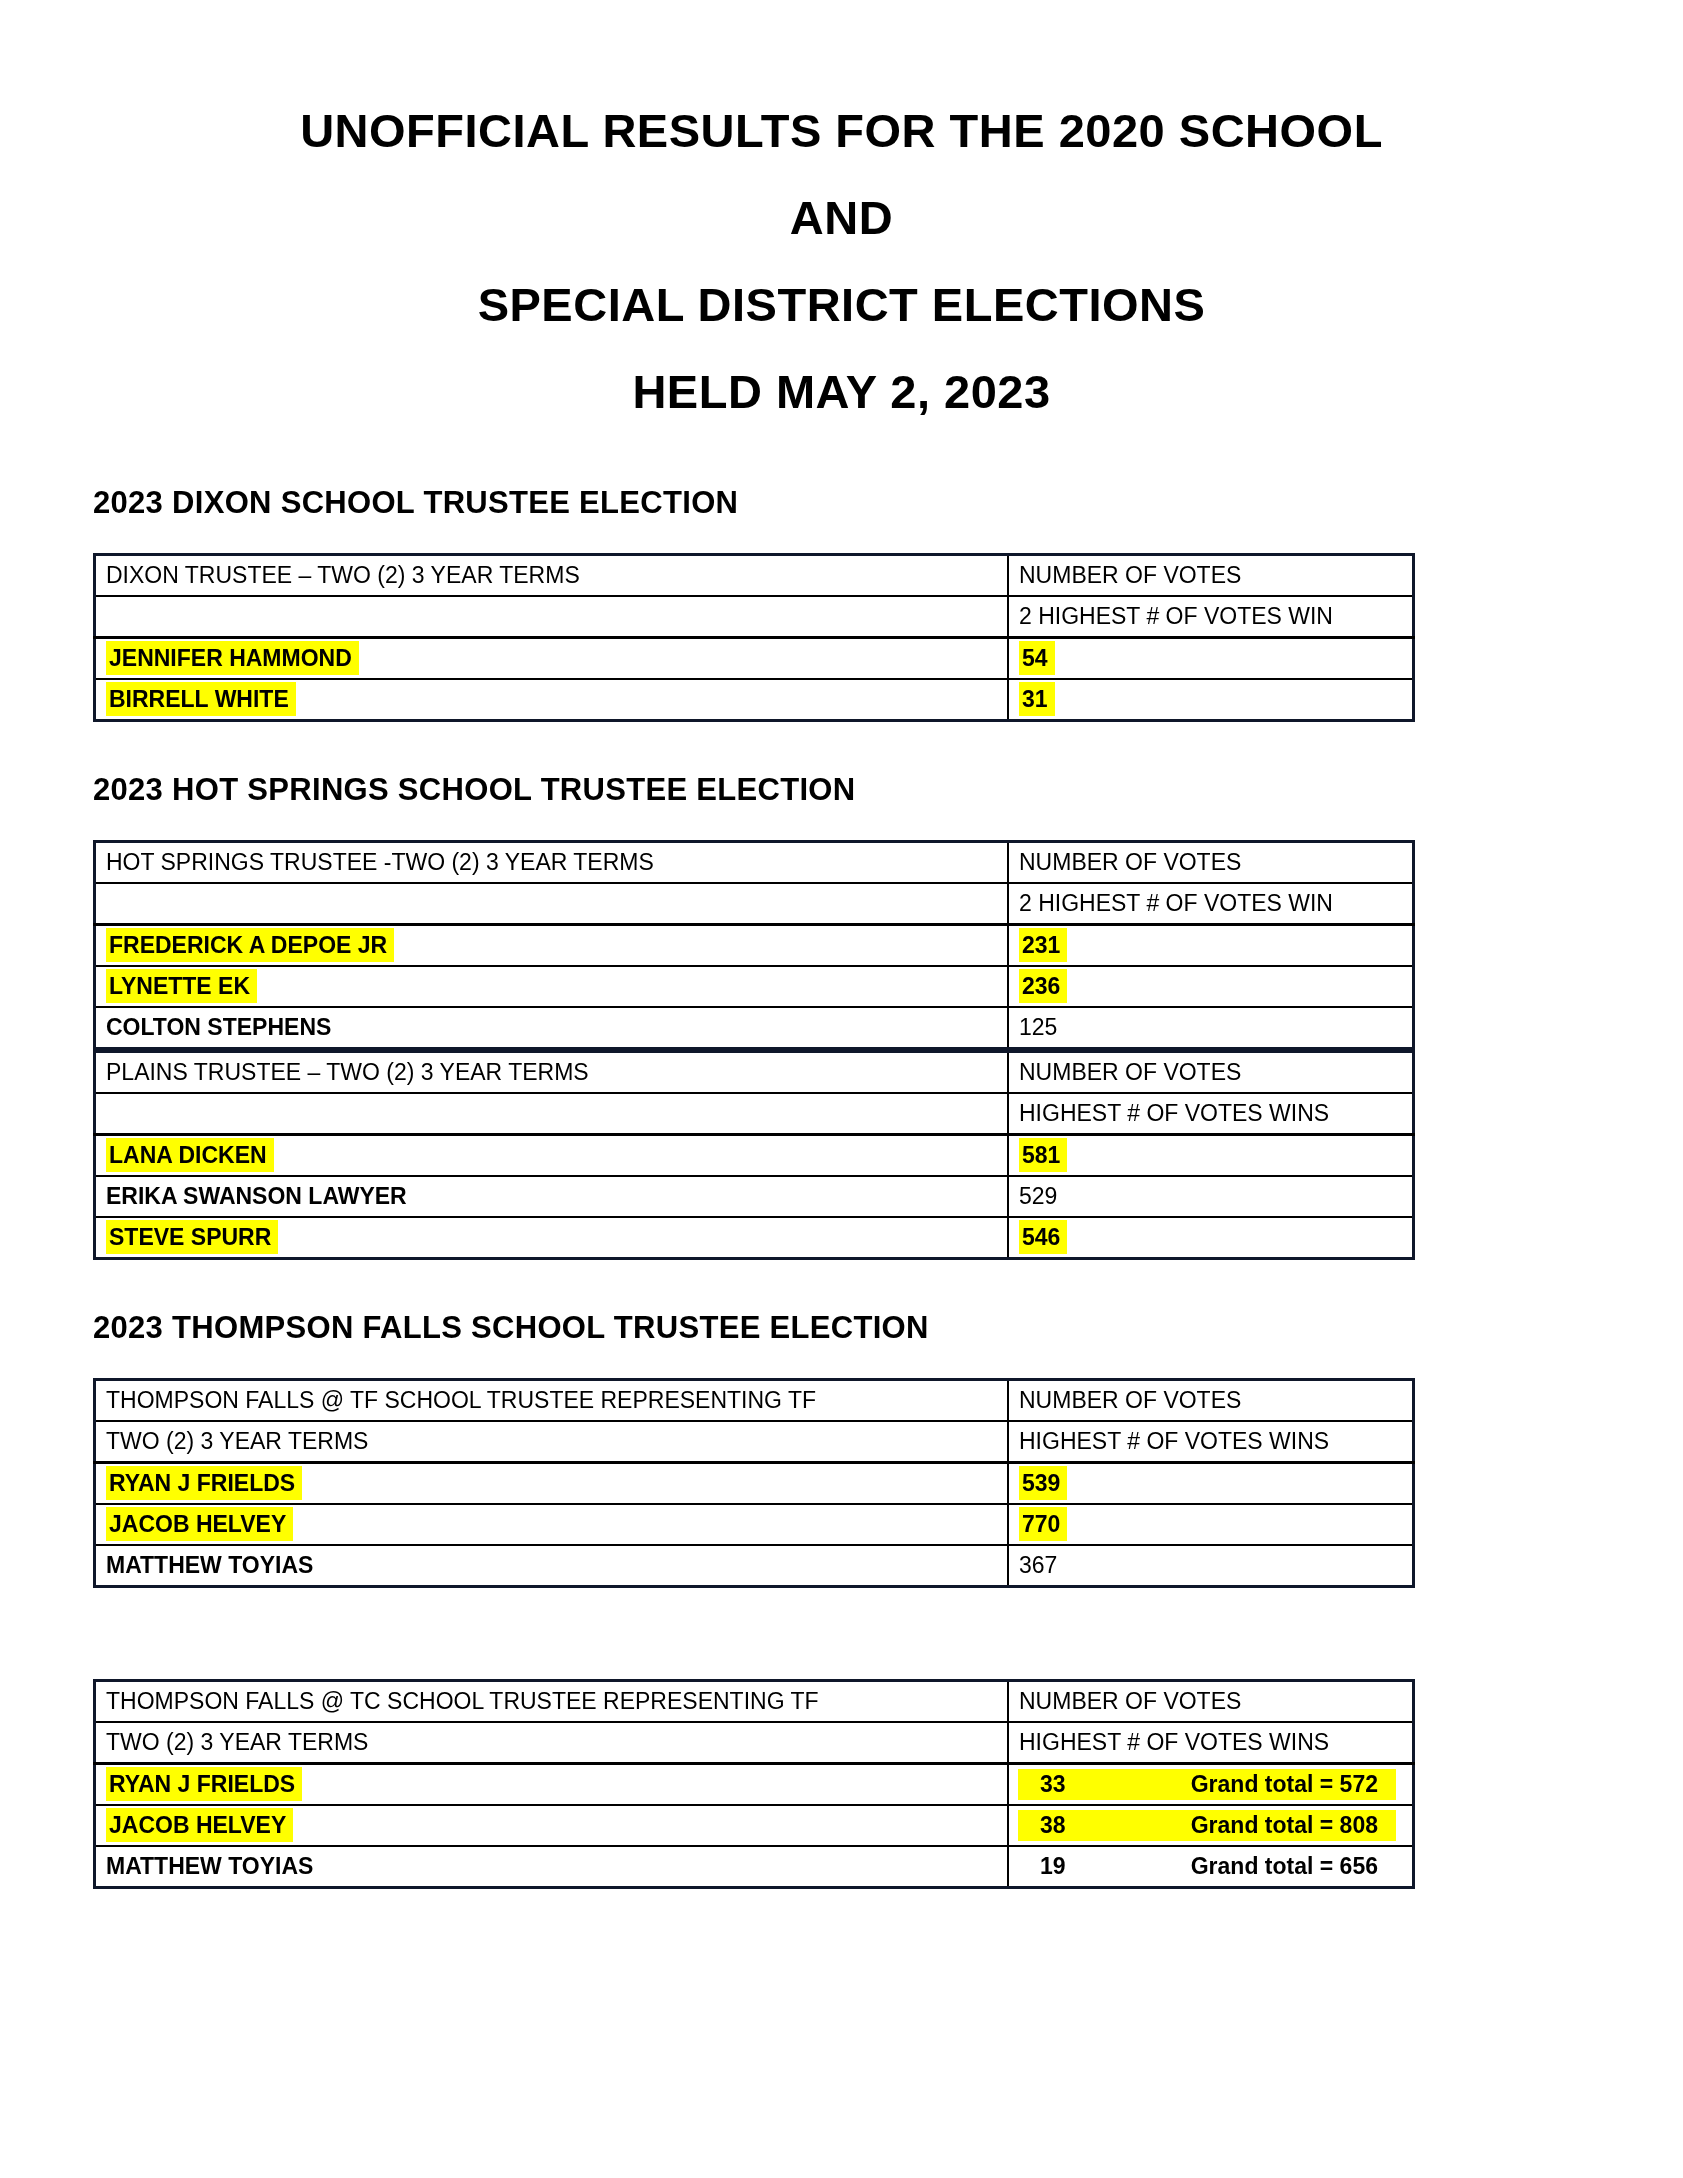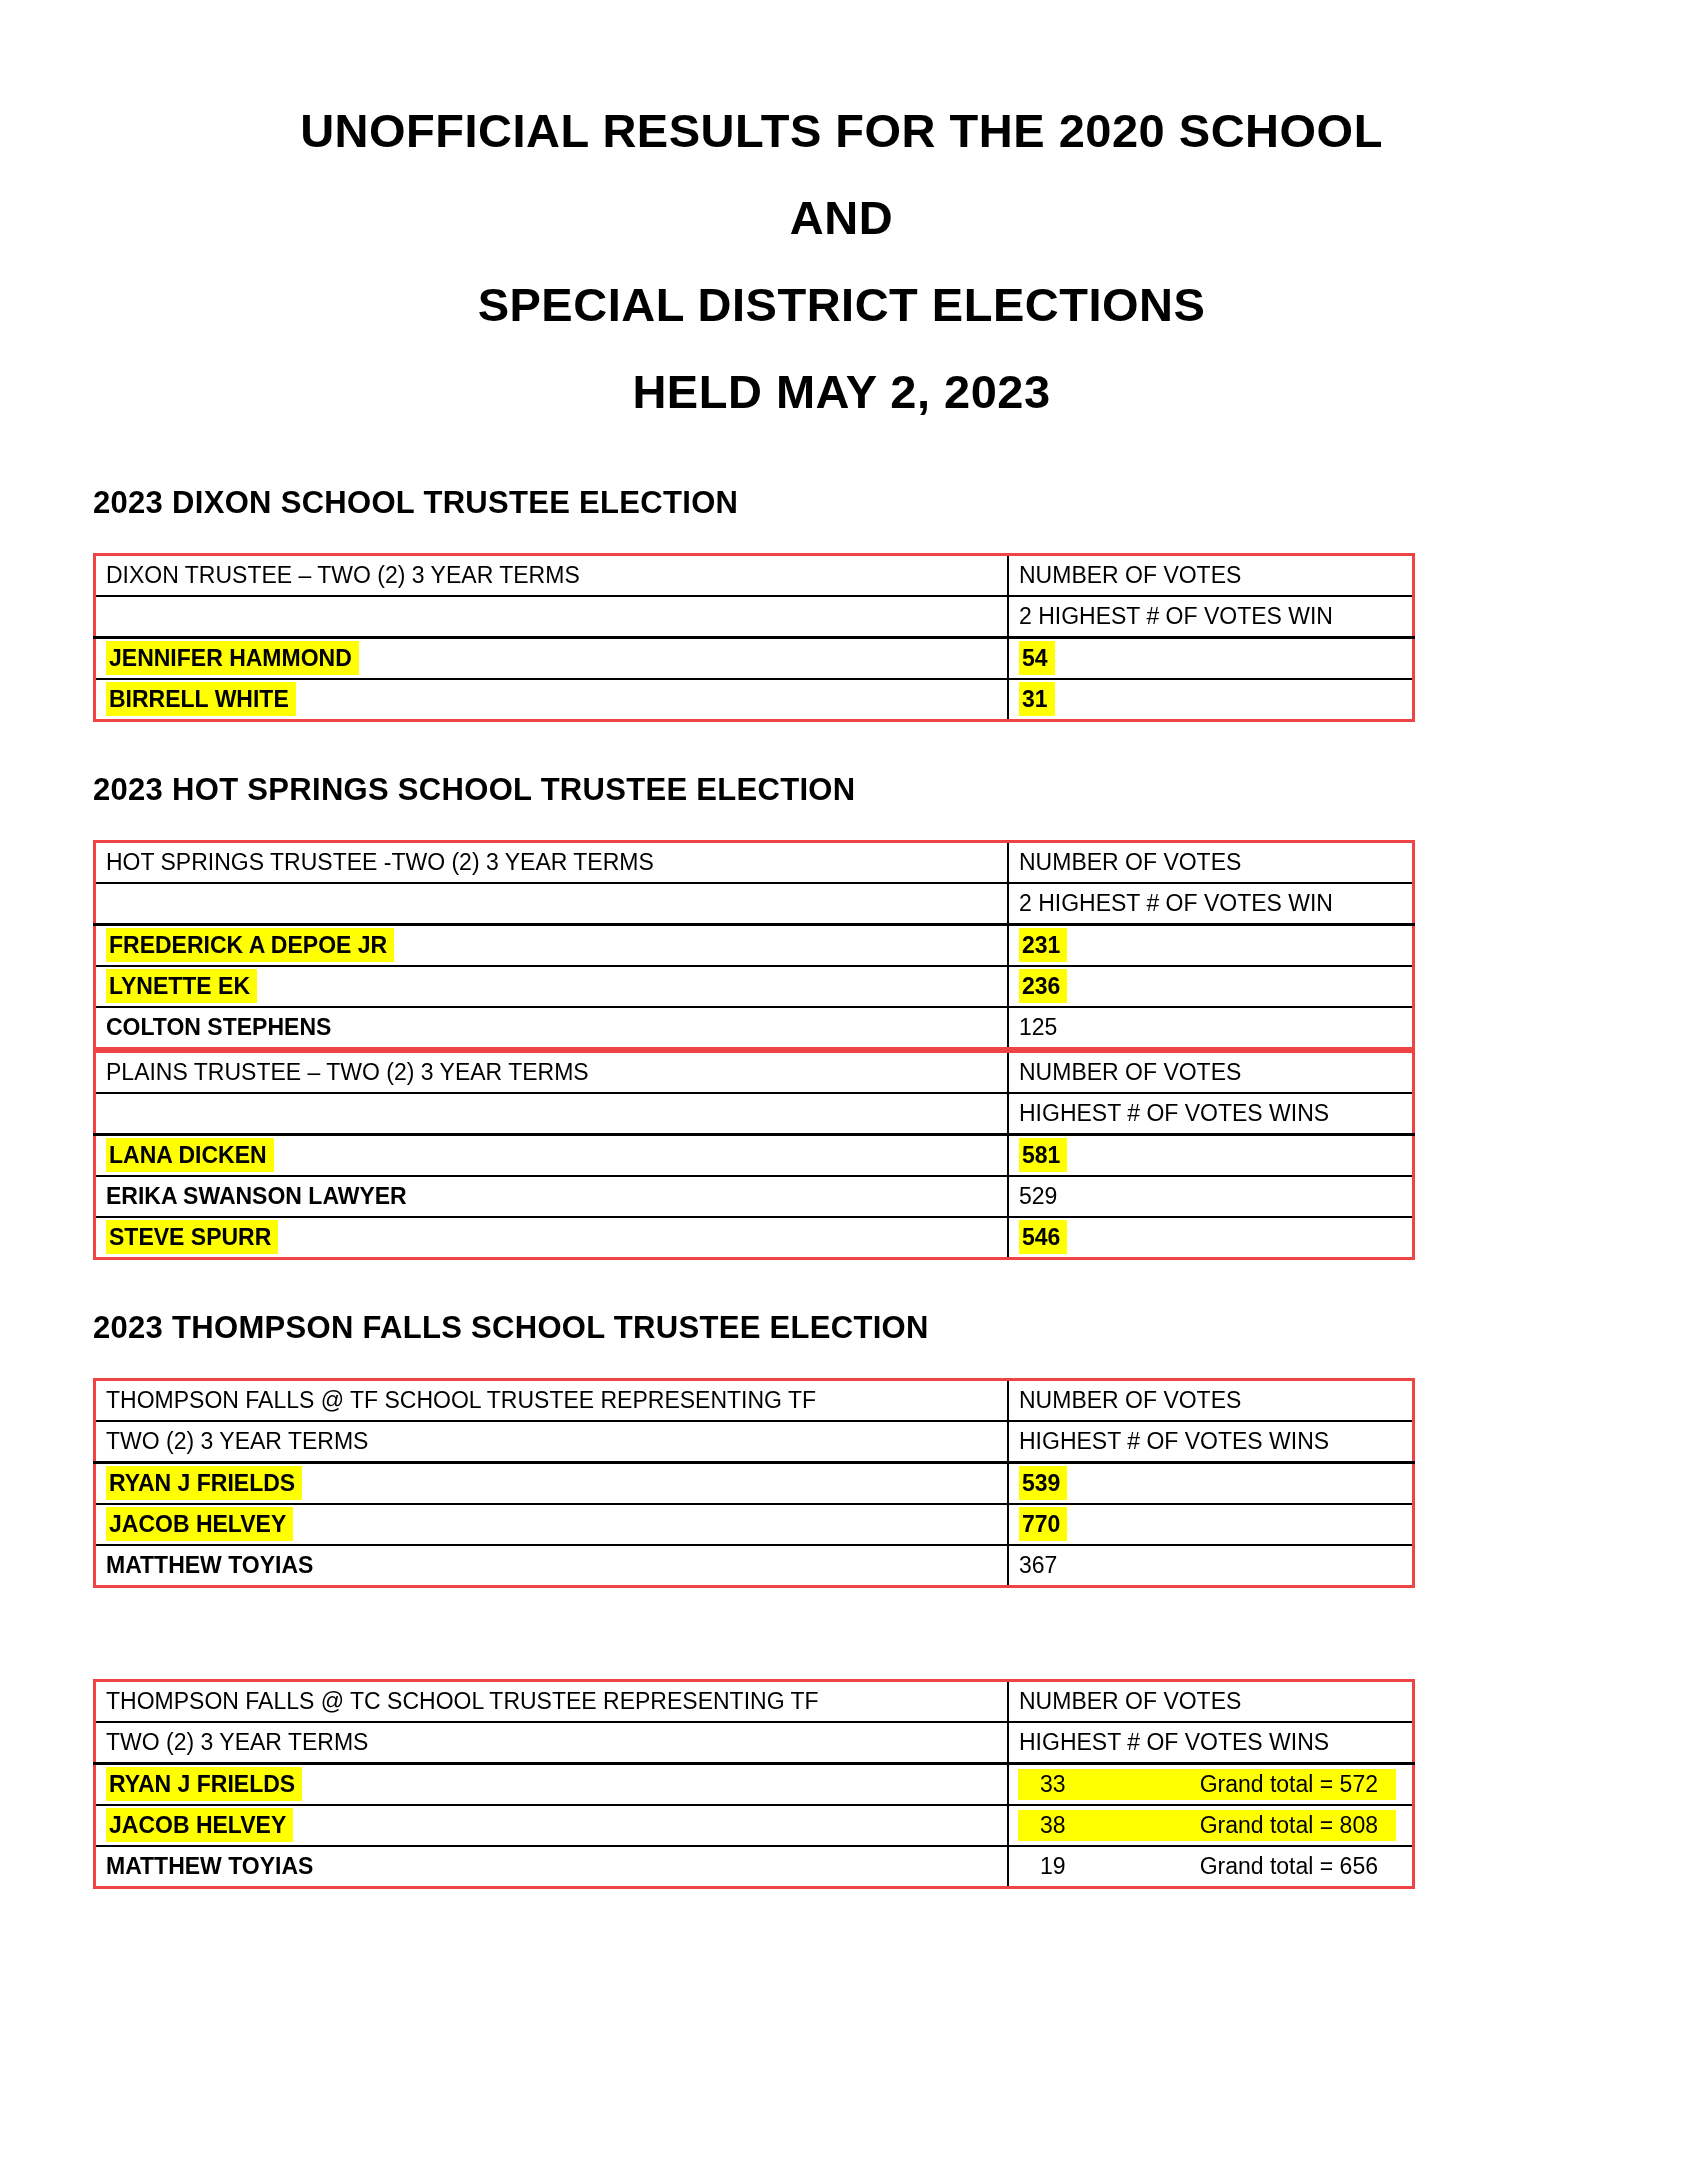--- a/index.html
+++ b/index.html
@@ -19,21 +19,21 @@
   }
   .content { margin-left: 93px; width: 1294px; }
   h2.section-heading {
     font-size: 31px;
     font-weight: bold;
     margin: 50px 0 32px 0;
     letter-spacing: 0.3px;
   }
   table.results-table {
     border-collapse: collapse;
-    border: 3px solid #ef4444;
+    border: 3px solid #0f172a;
     table-layout: fixed;
     width: 1294px;
     padding-left: 24px;
   }
   table.results-table.gap { margin-top: 91px; }
   td {
     border: 2px solid #000;
     height: 39px;
     font-size: 23px;
     padding: 0 6px 0 10px;
@@ -48,20 +48,21 @@
   .bold { font-weight: bold; }
   
   td.votes-col.flexcell { padding: 0; }
   .votes-flex {
     display: flex;
     justify-content: space-between;
     align-items: center;
     height: 31px;
     margin: 4px 16px 4px 9px;
     padding: 0 18px 0 22px;
+    font-weight: bold;
   }
   .votes-flex.cell-hl { background: #ffff00; }
 </style>
 </head>
 <body>
 
 <div class="page">
   <div class="doc-title">
     <div>UNOFFICIAL RESULTS FOR THE 2020 SCHOOL</div>
     <div>AND</div>

